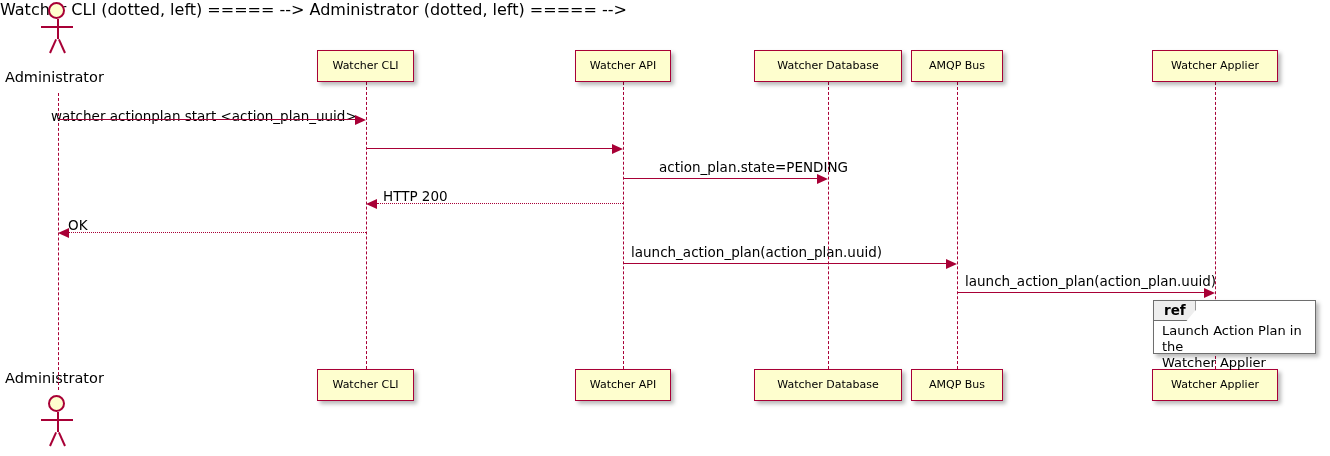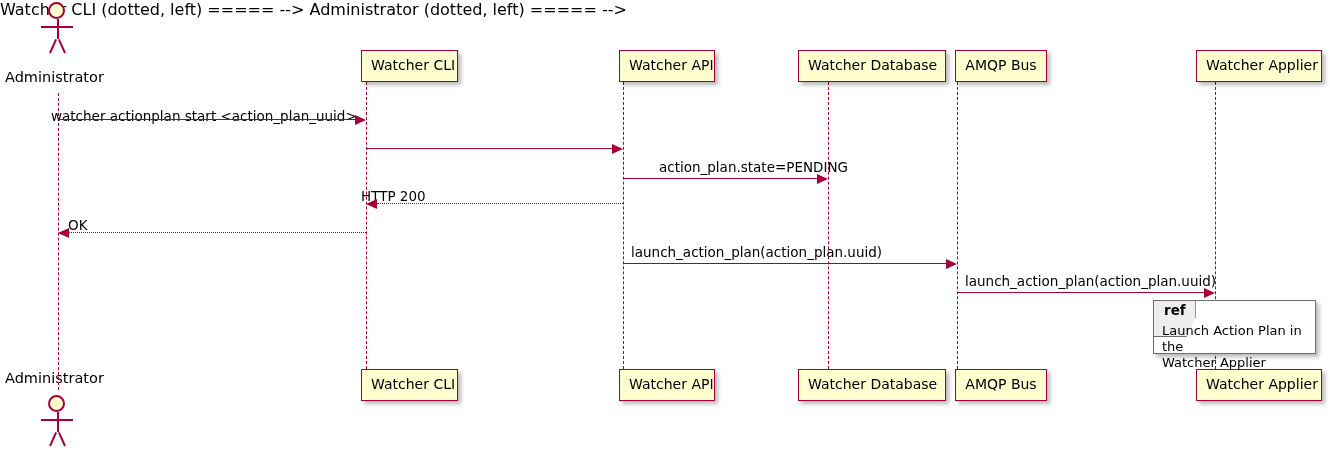--- a/index.html
+++ b/index.html
@@ -15,27 +15,26 @@
     overflow:hidden;
   }
   
   .participant{
     position:absolute;
     box-sizing:border-box;
     height:32px;
     background:#FEFECE;
     border:1.5px solid #A80036;
     color:#000000;
-    font-size:14px;
+    font-size:11px;
     line-height:29px;
     text-align:center;
     white-space:nowrap;
     box-shadow:3px 3px 4px rgba(0,0,0,0.28);
     padding:0 9px;
-    margin-left:44px;
   }
   
   .lifeline{
     position:absolute;
     width:0;
     border-left:1.5px dashed #A80036;
   }
   
   .actor{position:absolute;width:46px;height:50px;}
   .actor .head{
@@ -92,21 +91,21 @@
   .ref-box{
     position:absolute;
     box-sizing:border-box;
     background:#FFFFFF;
     border:1.5px solid #6E6E6E;
     box-shadow:3px 3px 4px rgba(0,0,0,0.28);
   }
   .ref-tab{
     position:absolute;left:0;top:0;
     box-sizing:border-box;
-    height:36px;
+    height:20px;
     background:#EEEEEE;
     color:#000;
     font-weight:bold;
     font-size:13.5px;
     line-height:19px;
     padding:0 9px 0 10px;
     border-right:1.5px solid #6E6E6E;
     border-bottom:1.5px solid #6E6E6E;
     clip-path:polygon(0 0,100% 0,100% 45%,78% 100%,0 100%);
   }
@@ -195,21 +194,21 @@
   
   <div class="msg-line" style="left:366px;top:148px;width:247px;"></div>
   <div class="arrow-head right" style="left:612px;top:143.5px;"></div>
 
   
   <div class="msg-label" style="left:631px;top:159px;margin-left:28px;">action_plan.state=PENDING</div>
   <div class="msg-line" style="left:623px;top:178px;width:195px;"></div>
   <div class="arrow-head right" style="left:817px;top:173.5px;"></div>
 
    Watcher CLI (dotted, left) ===== --&gt;
-  <div class="msg-label" style="left:361px;top:188px;">HTTP 200</div>
+  <div class="msg-label" style="left:383px;top:188px;">HTTP 200</div>
   <div class="msg-line dotted" style="left:377px;top:203px;width:246px;"></div>
   <div class="arrow-head left" style="left:366px;top:198.5px;"></div>
 
    Administrator (dotted, left) ===== --&gt;
   <div class="msg-label" style="left:68px;top:217px;">OK</div>
   <div class="msg-line dotted" style="left:69px;top:232px;width:297px;"></div>
   <div class="arrow-head left" style="left:58px;top:227.5px;"></div>
 
   
   <div class="msg-label" style="left:631px;top:244px;">launch_action_plan(action_plan.uuid)</div>

